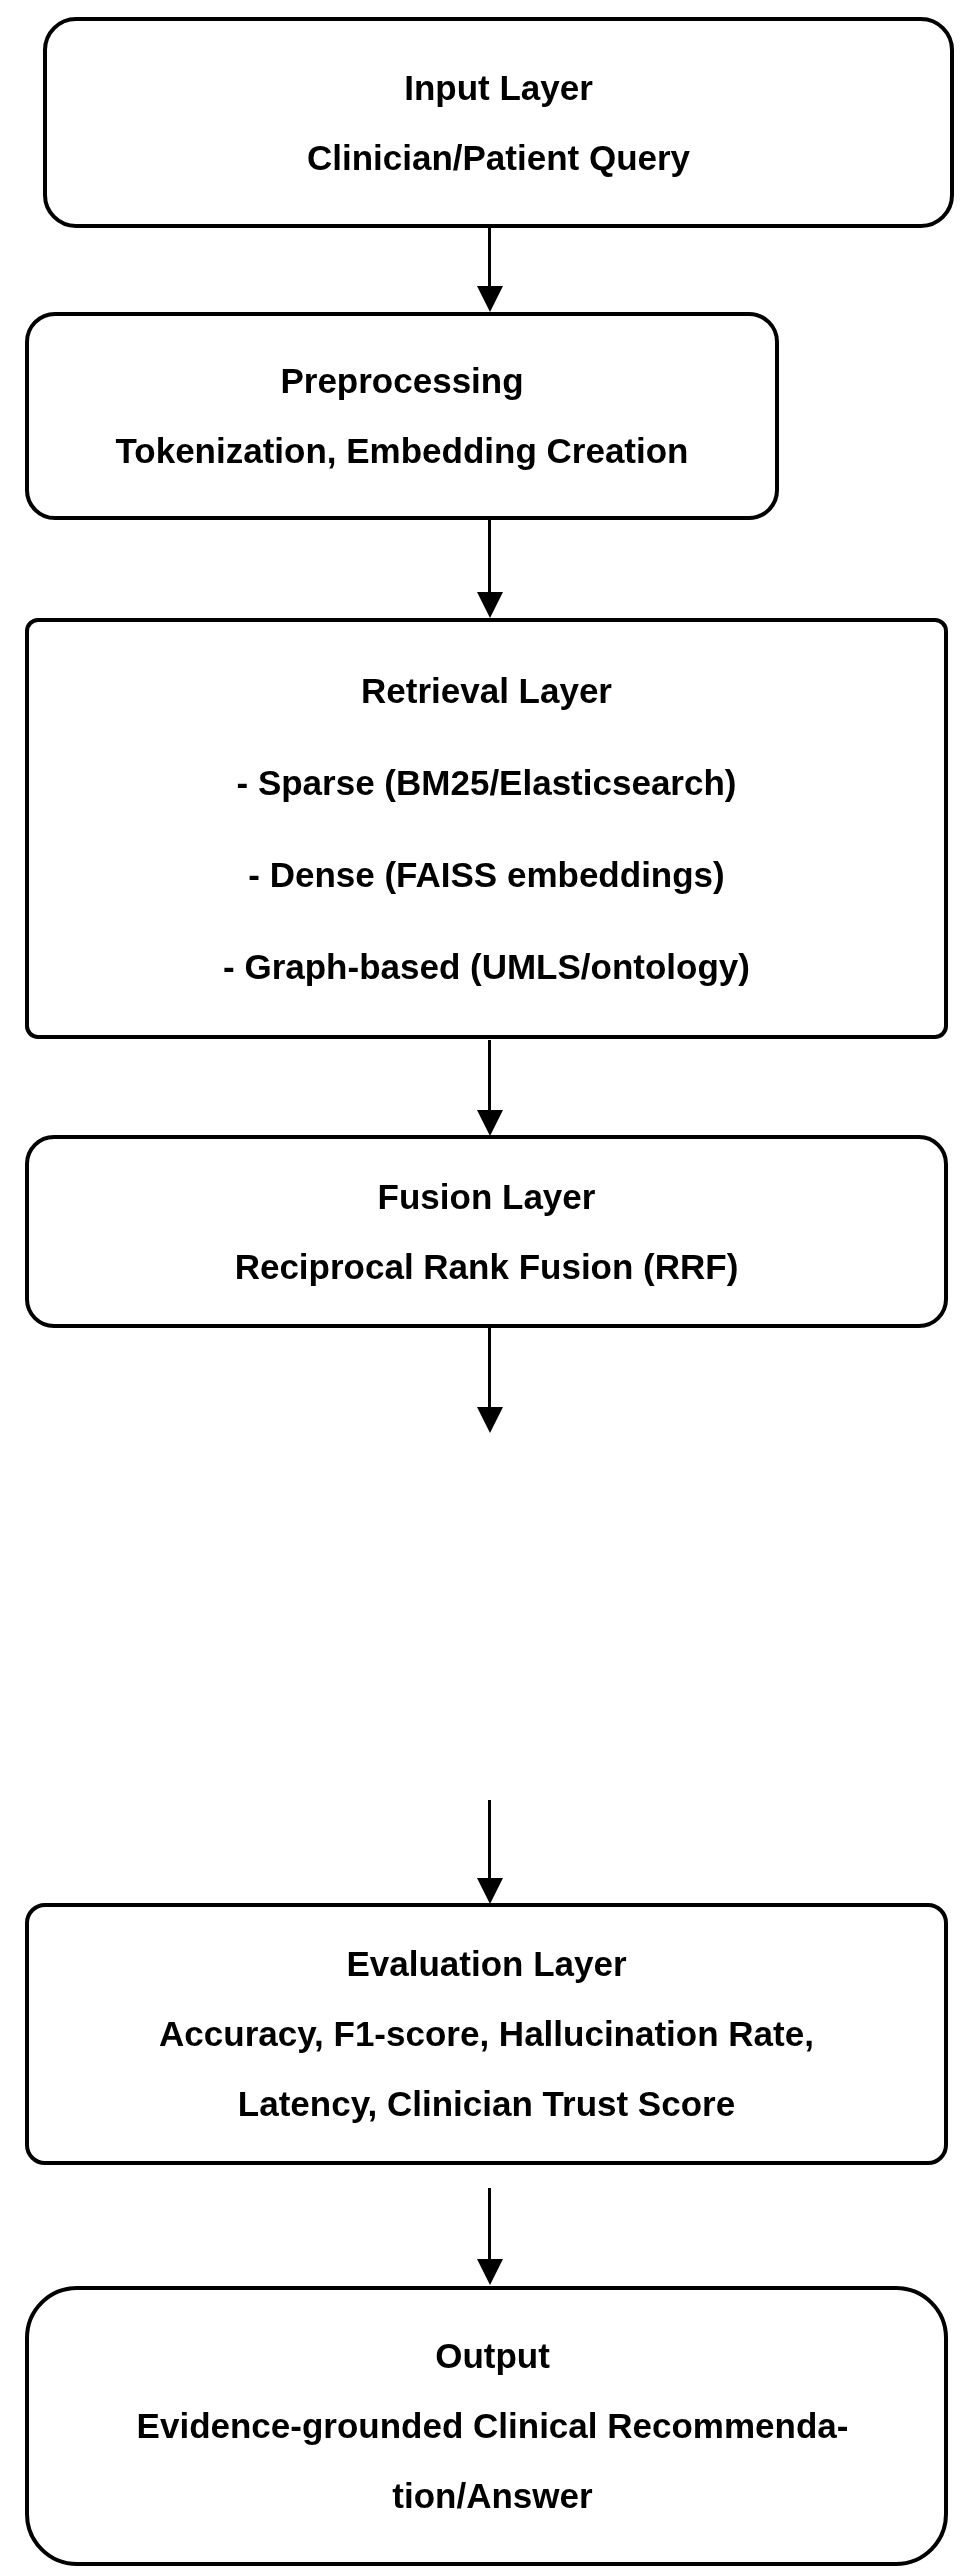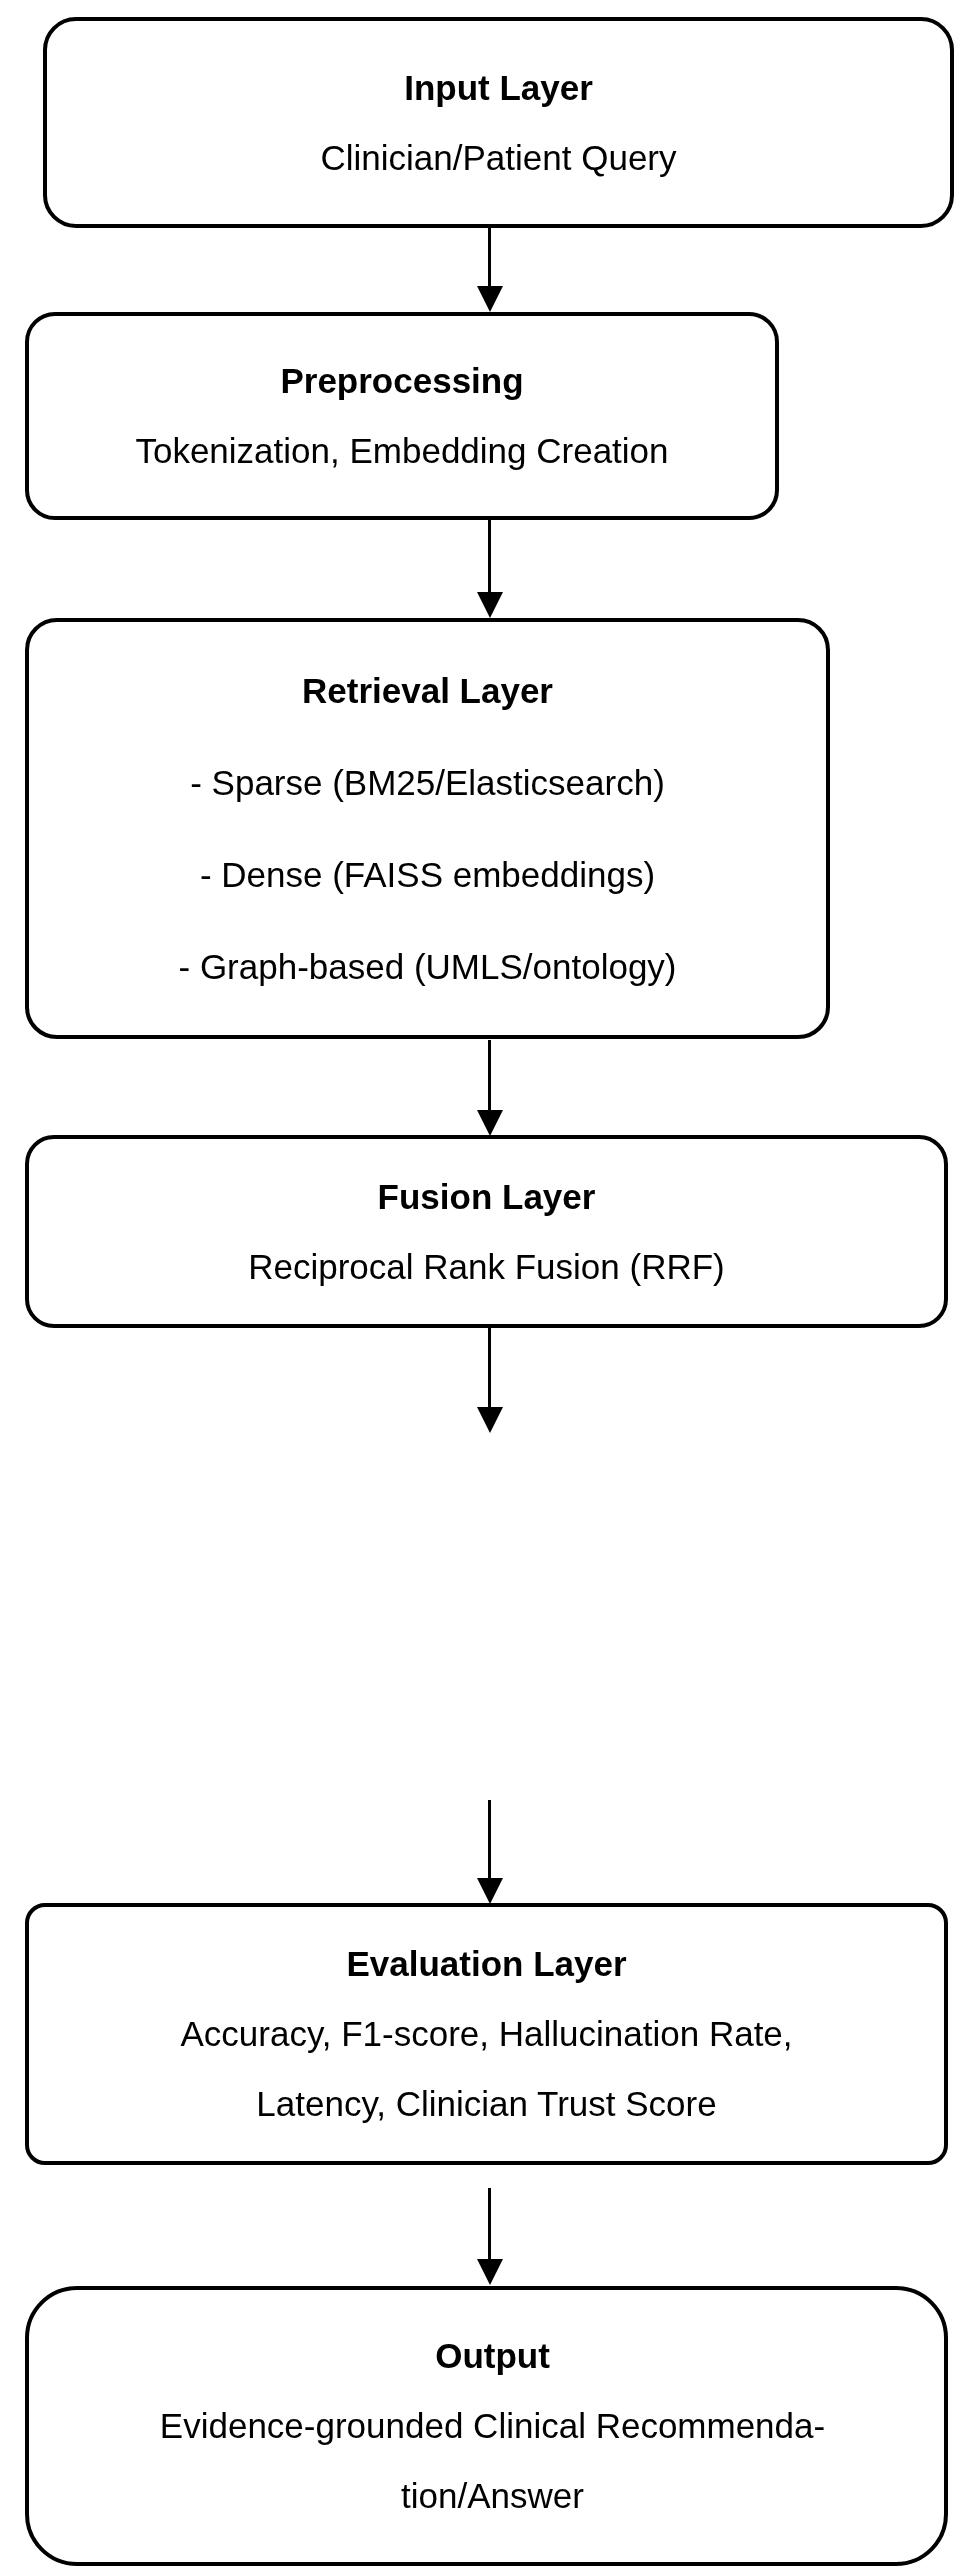--- a/index.html
+++ b/index.html
@@ -12,27 +12,27 @@
   .canvas{position:absolute;left:0;top:0;width:974px;height:2576px;}
   .node{
     position:absolute;
     border:4.4px solid #000000;
     background:#ffffff;
     box-sizing:border-box;
     display:flex;flex-direction:column;justify-content:center;align-items:center;
     text-align:center;
   }
   .line{
-    font-size:35px;line-height:70px;font-weight:400;white-space:nowrap;
+    font-size:35px;line-height:70px;font-weight:700;white-space:nowrap;
   }
   .title{font-weight:700;}
   
   .node1{left:43px; top:17px;   width:911px;height:211px;border-radius:33px;}
   .node2{left:25px; top:312px;  width:754px;height:208px;border-radius:30px;}
-  .node3{left:25px; top:618px; width:805px;height:421px;border-radius:32px;gap:22px;}
+  .node3{left:25px; top:618px; width:923px;height:421px;border-radius:13px;gap:22px;}
   .node4{left:25px; top:1135px; width:923px;height:193px;border-radius:29px;}
   .node5{left:25px; top:1433px; width:923px;height:366px;border-radius:61px;}
   .node6{left:25px; top:1903px; width:923px;height:262px;border-radius:20px;}
   .node7{left:25px; top:2286px; width:923px;height:280px;border-radius:52px;padding-left:12px;}
   .arrow{
     position:absolute;left:476px;width:27.5px;
     display:flex;flex-direction:column;align-items:center;
   }
   .arrow-line{width:3.3px;background:#000000;flex:1;}
   .arrow-head{

